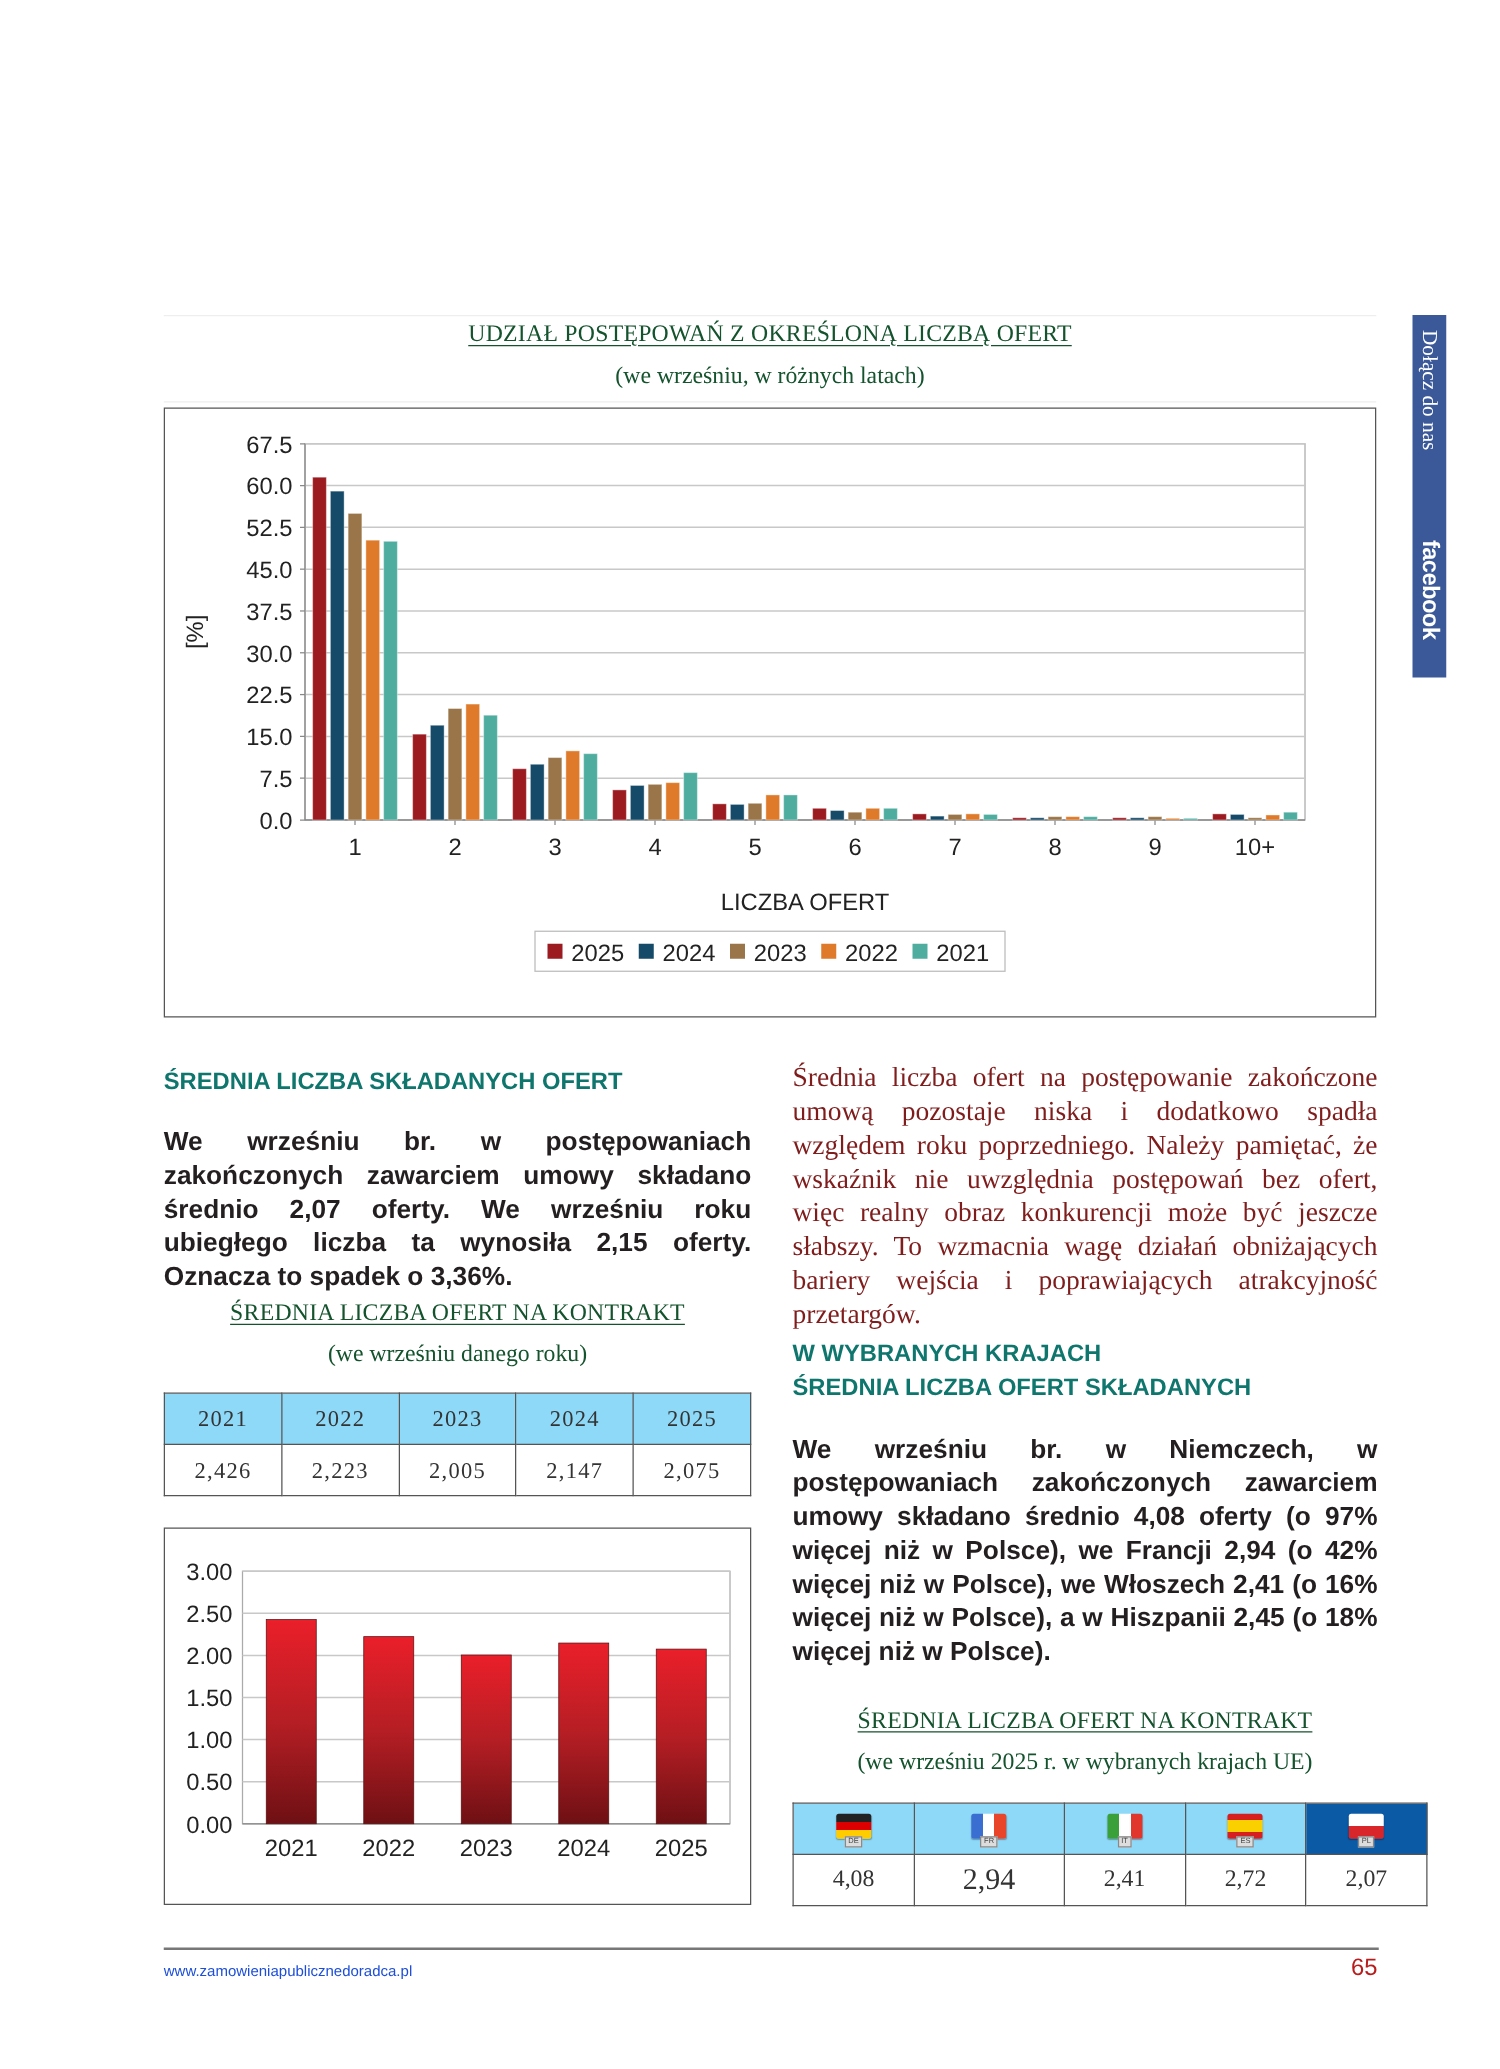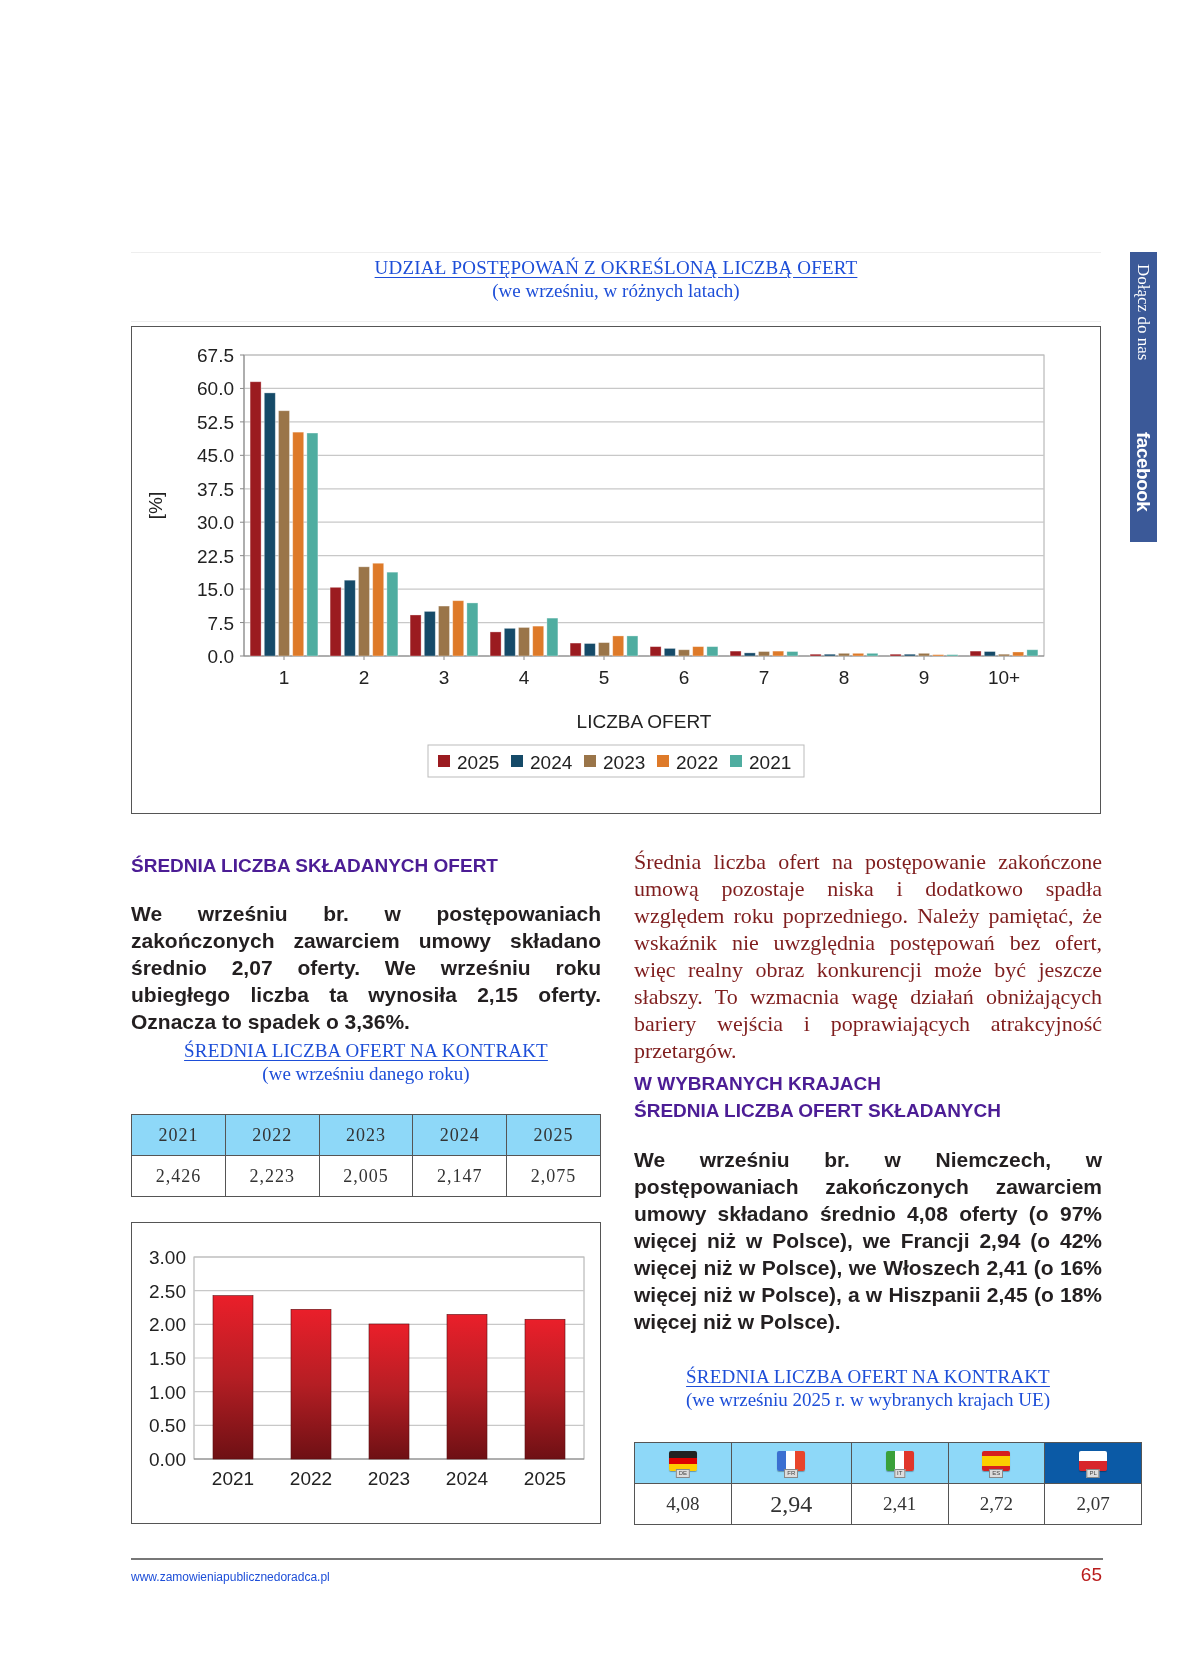--- a/index.html
+++ b/index.html
@@ -1,21 +1,21 @@
 <!DOCTYPE html>
 <html><head>
 <meta charset="utf-8">
 <style>
   html,body{margin:0;padding:0;background:#fff;}
   body{width:1200px;height:1655px;position:relative;overflow:hidden;font-family:"Liberation Sans",sans-serif;color:#231f20;}
   .abs{position:absolute;}
-  .caption{text-align:center;font-family:"Liberation Serif",serif;color:#1d4ed8;}
+  .caption{text-align:center;font-family:"Liberation Serif",serif;color:#14532d;}
   .caption .t1{font-size:19px;text-decoration:underline;text-underline-offset:3px;letter-spacing:0.2px;}
-  .caption .t2{font-size:19px;margin-top:1px;}
-  .head-blue{color:#4c1d95;font-weight:bold;font-size:19px;line-height:27px;}
+  .caption .t2{font-size:19px;margin-top:11px;}
+  .head-blue{color:#0f766e;font-weight:bold;font-size:19px;line-height:27px;}
   .bold-para{font-weight:bold;font-size:21px;line-height:27px;text-align:justify;text-align-last:left;}
   .serif-para{font-family:"Liberation Serif",serif;font-size:22px;line-height:27px;text-align:justify;color:#7f1d1d;}
   table.yt{border-collapse:collapse;width:100%;font-family:"Liberation Serif",serif;font-size:18px;letter-spacing:1px;color:#333;}
   table.yt td{border:1.5px solid #555;text-align:center;height:38px;}
   table.yt tr.hdr td{background:#8ed8f8;}
   .fb-tab{background:#3b5998;color:#fff;}
   .flag{display:inline-block;width:28px;height:20px;border-radius:2px;position:relative;box-shadow:0 1px 1px rgba(0,0,0,.3);}
   .flag .code{position:absolute;left:50%;bottom:-7px;transform:translateX(-50%);font-size:6px;background:#ddd;color:#444;border:1px solid #888;padding:0 2px;line-height:7px;font-family:"Liberation Sans",sans-serif;letter-spacing:0;}
 </style>
 </head>

